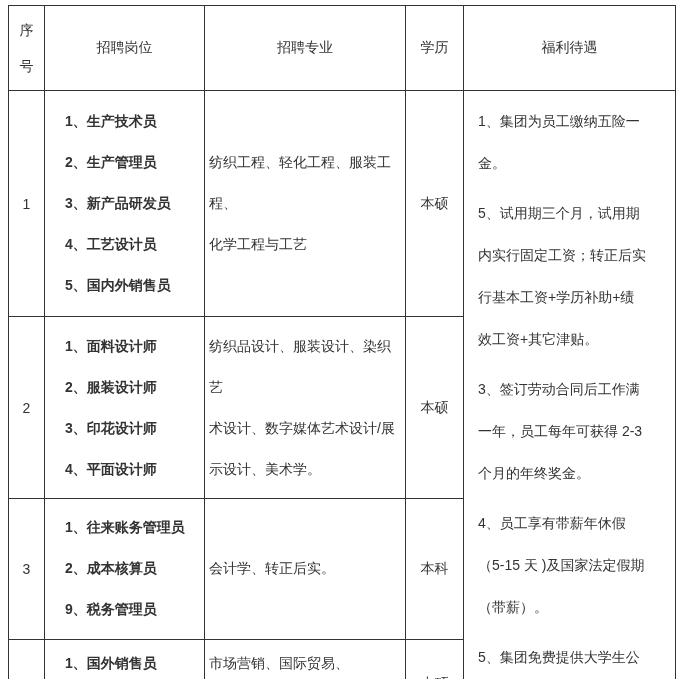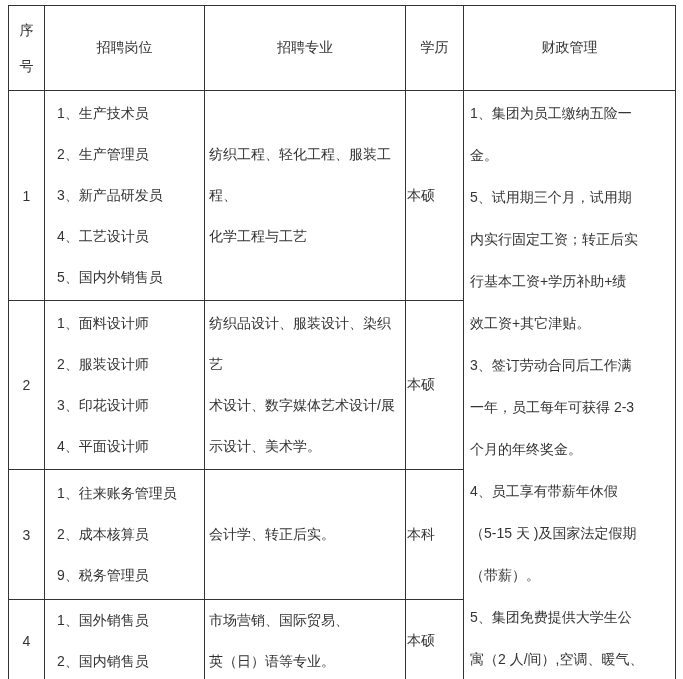--- a/index.html
+++ b/index.html
@@ -36,39 +36,41 @@
     font-weight: 400;
   }
   .multiline { white-space: pre-line; }
   td.no-header { line-height: 36px; }
   td.num-cell {
     text-align: center;
     vertical-align: middle;
   }
   td.pos-cell {
     vertical-align: middle;
-    padding: 0 4px 0 12px;
+    padding: 0 4px 0 20px;
     line-height: 41px;
+    font-weight: bold;
   }
   .pos-line { white-space: nowrap; }
   td.major-cell {
     vertical-align: middle;
     padding: 0 2px 0 4px;
     line-height: 41px;
   }
   td.degree-cell {
+    text-align: center;
     vertical-align: middle;
   }
   td.benefit-cell {
     vertical-align: top;
     padding: 1px 4px 0 6px;
     line-height: 42px;
   }
   td.benefit-cell p {
-    margin: 0;
+    margin: 8px;
     white-space: pre-line;
   }
   tr.row-1 td { height: 207px; }
   tr.row-2 td { height: 166px; }
   tr.row-3 td { height: 127px; }
   tr.row-4 td { height: 80px; }
 </style>
 </head>
 <body>
 
@@ -81,21 +83,21 @@
       <col style="width:58px">
       <col style="width:212px">
     </colgroup>
     <tbody>
       <tr class="row-header">
         <td class="header-cell no-header multiline">序
 号</td>
         <td class="header-cell">招聘岗位</td>
         <td class="header-cell">招聘专业</td>
         <td class="header-cell">学历</td>
-        <td class="header-cell">财政管理</td>
+        <td class="header-cell">福利待遇</td>
       </tr>
 
       <tr class="row-1">
         <td class="num-cell">1</td>
         <td class="pos-cell">
           <div class="pos-line">1、生产技术员</div>
           <div class="pos-line">2、生产管理员</div>
           <div class="pos-line">3、新产品研发员</div>
           <div class="pos-line">4、工艺设计员</div>
           <div class="pos-line">5、国内外销售员</div>

